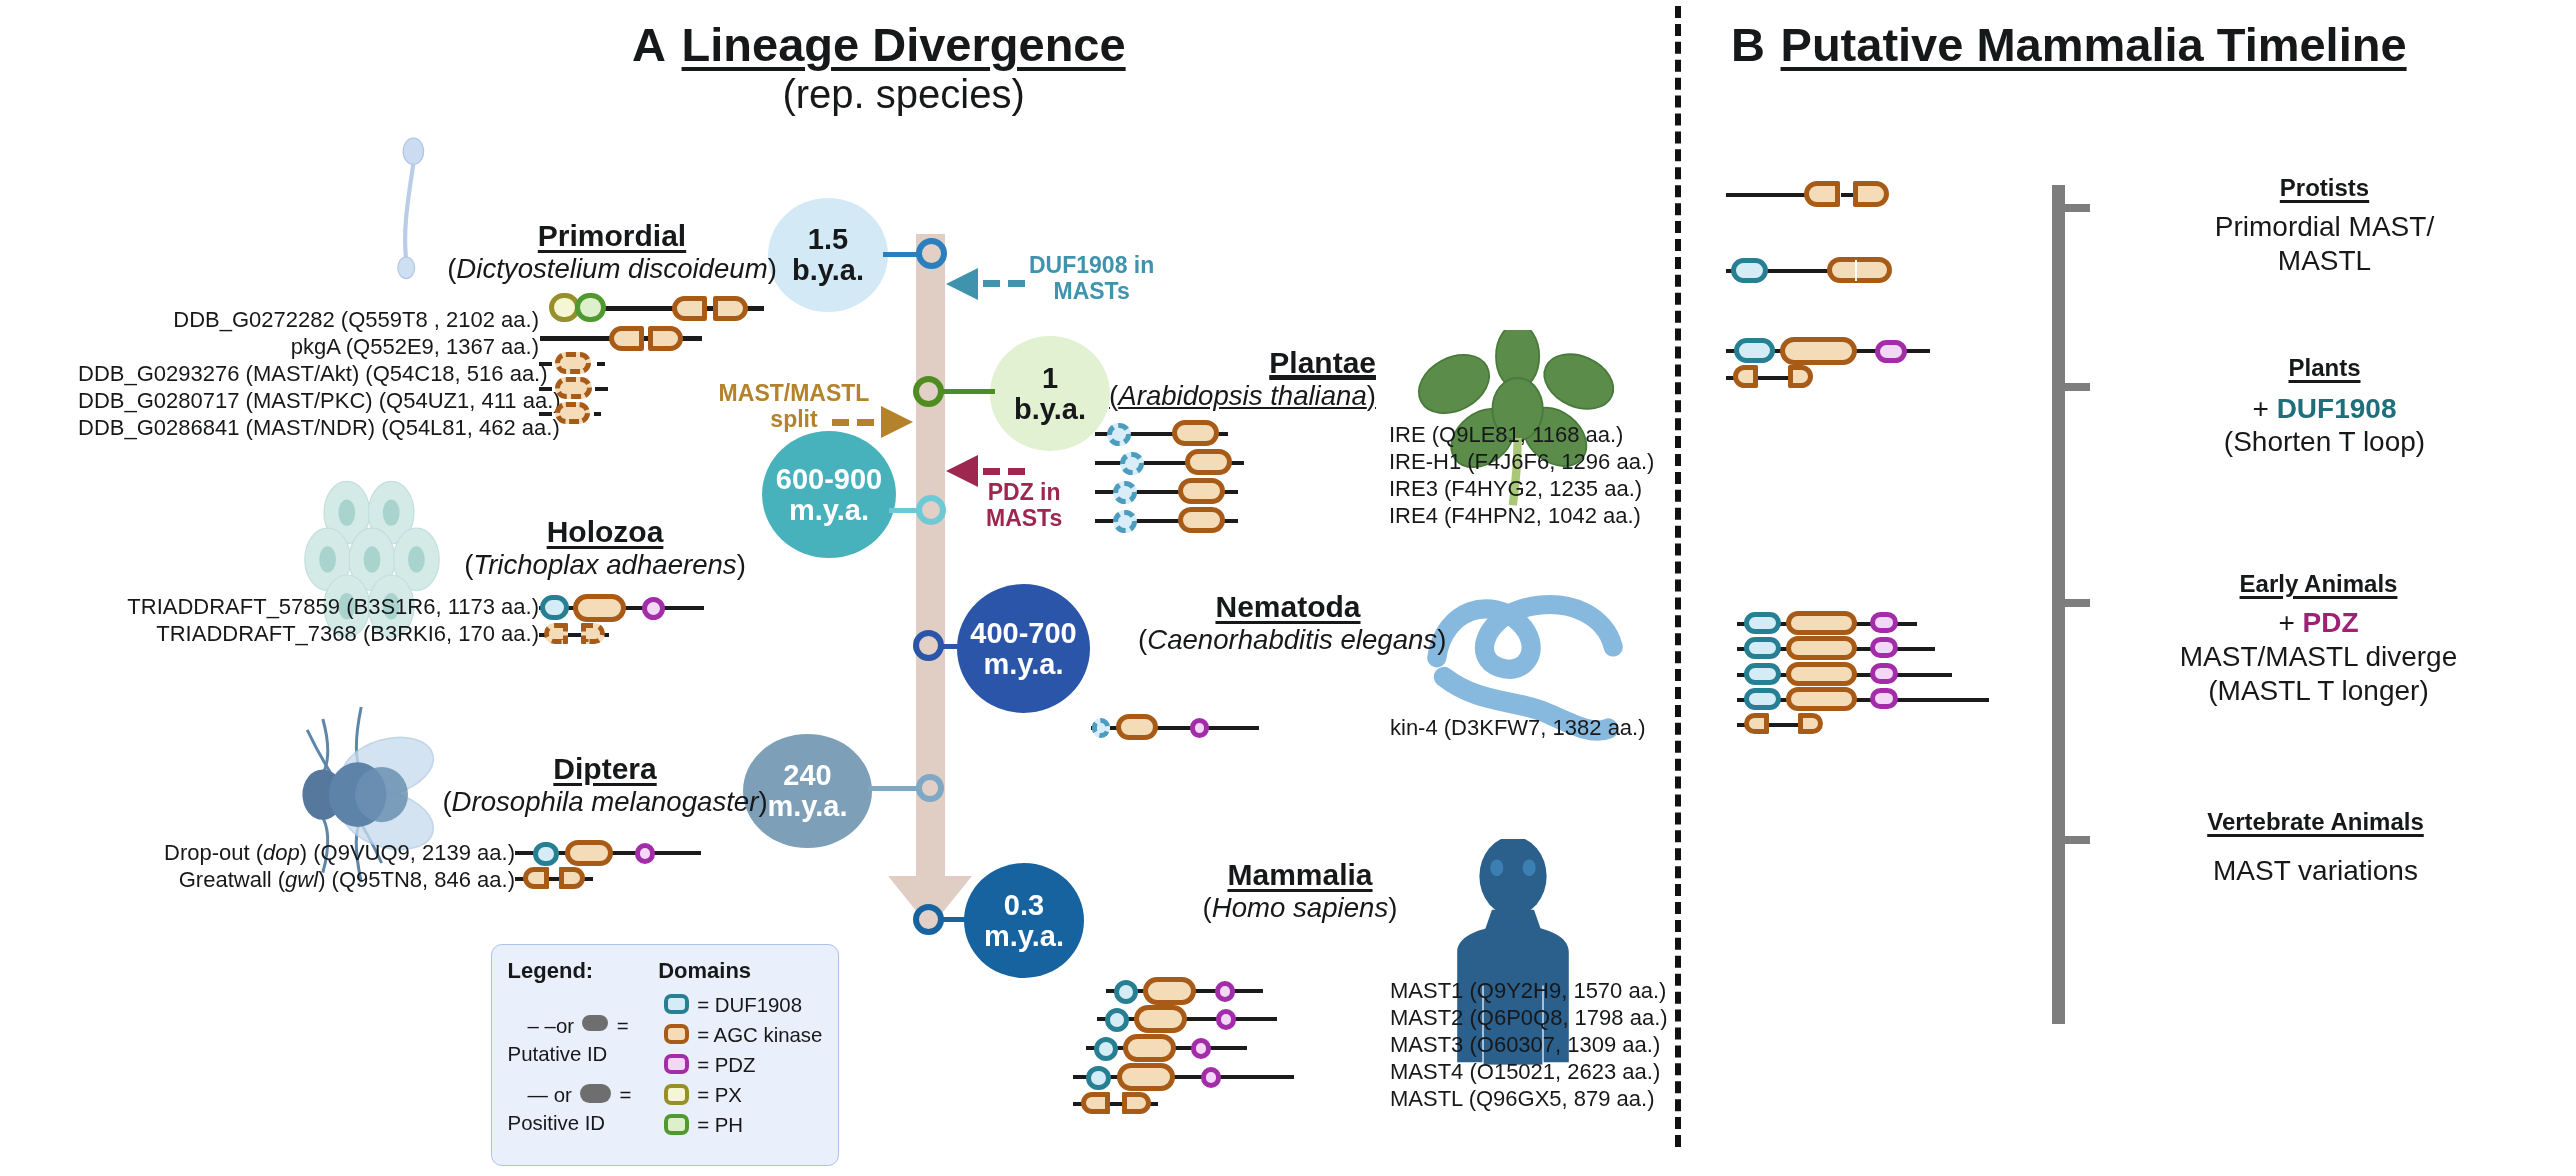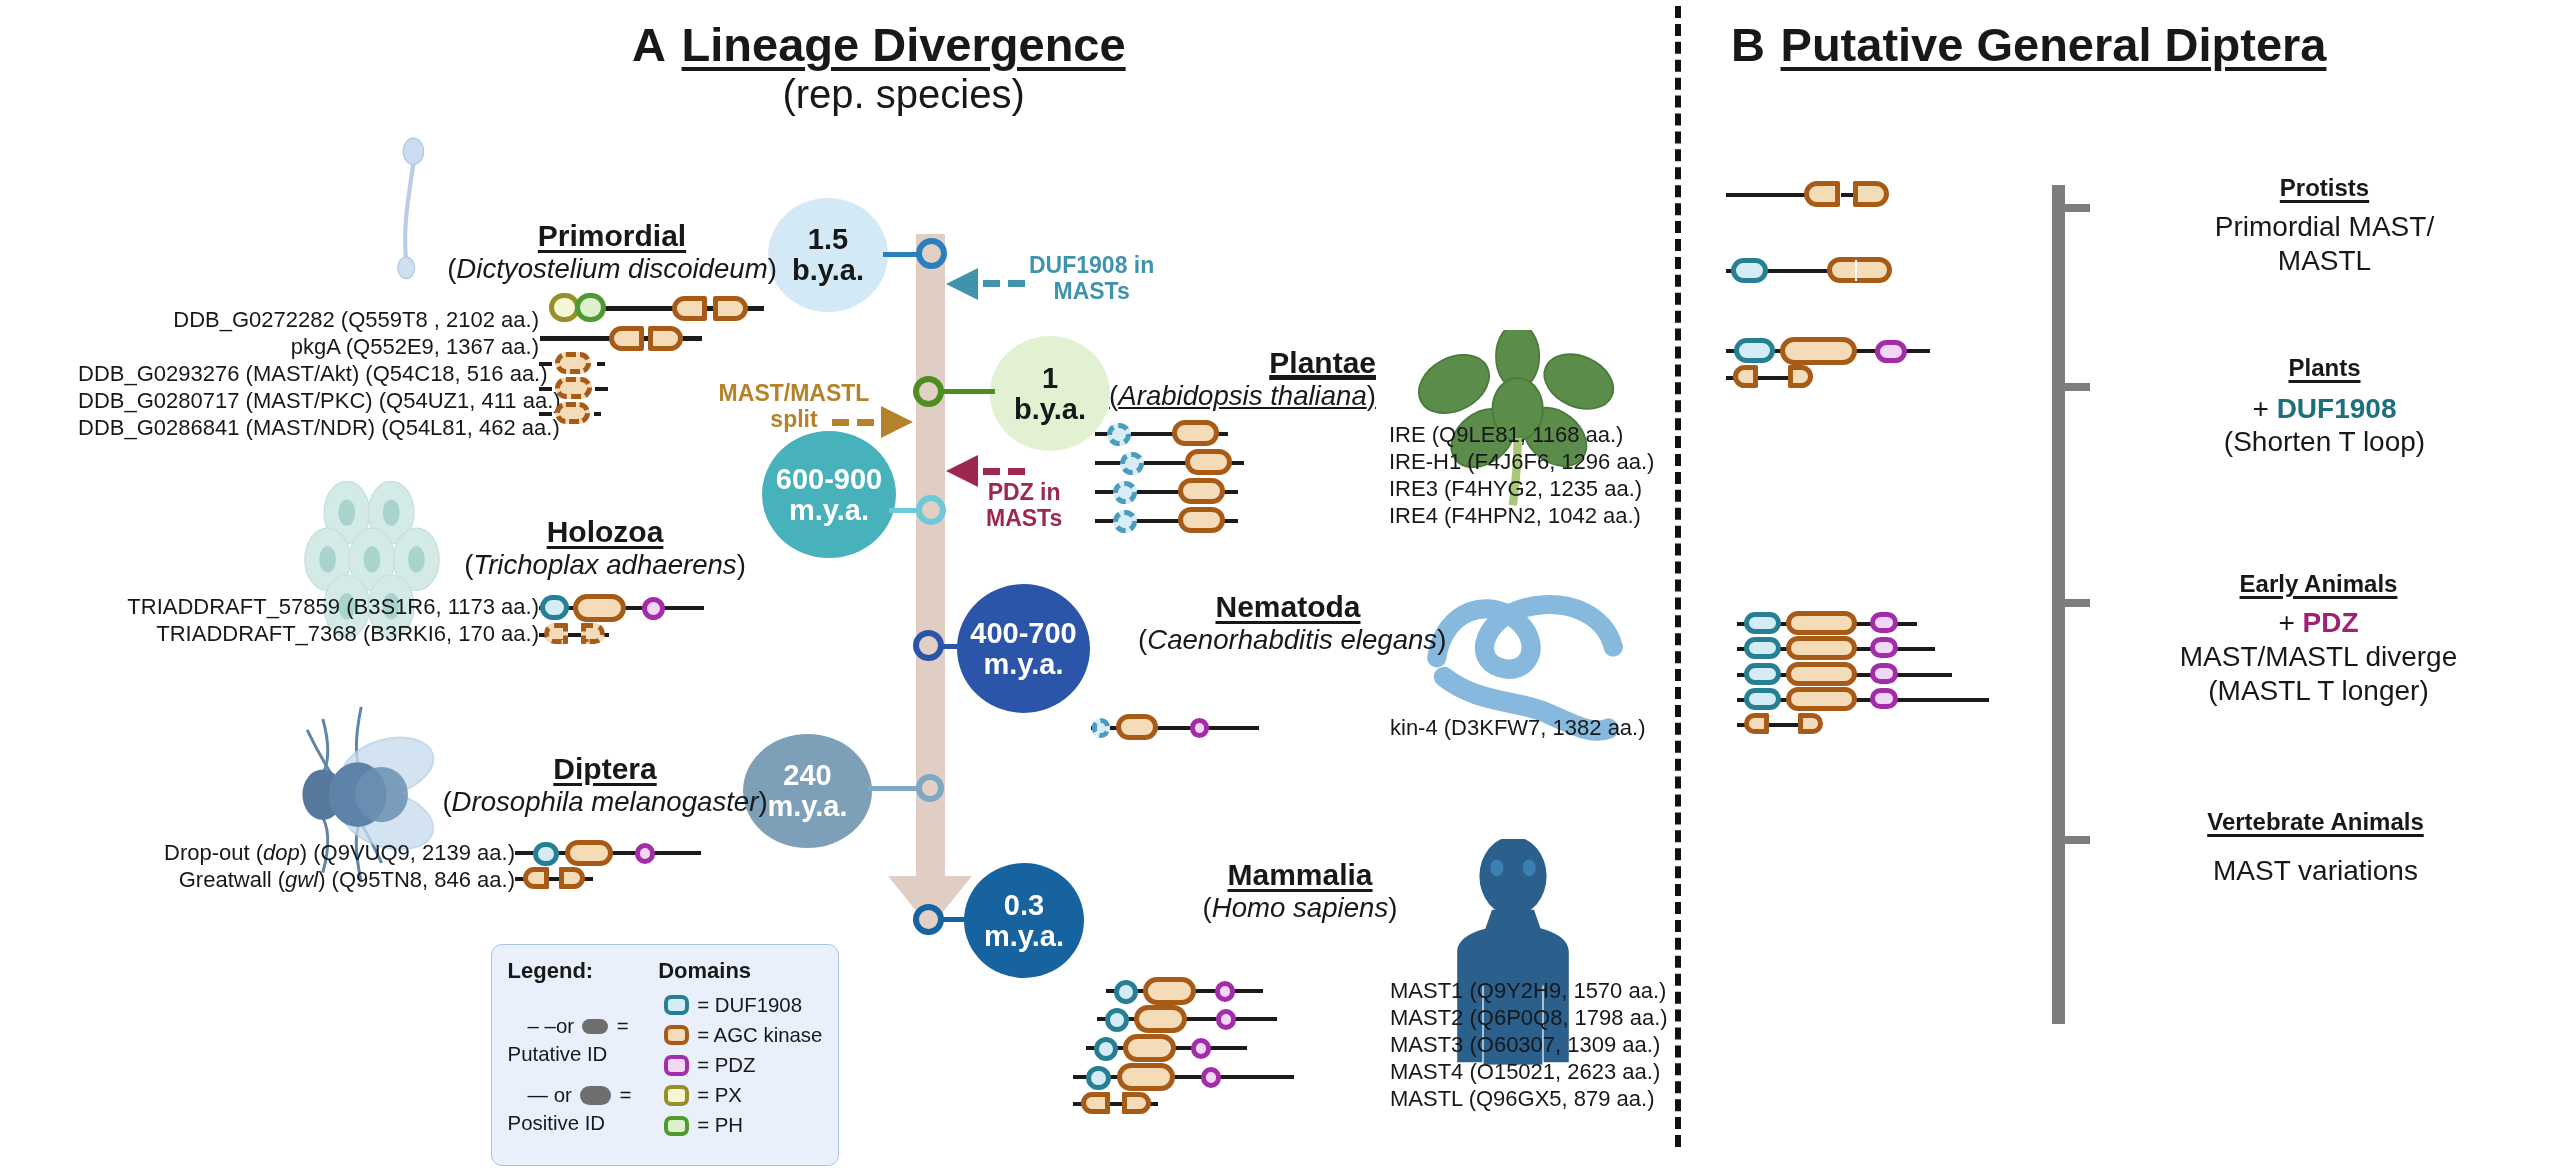--- a/index.html
+++ b/index.html
@@ -65,21 +65,21 @@
   .dash-seg { height:6.6px; }
   .tri-left  { width:0;height:0;border-top:16px solid transparent;border-bottom:16px solid transparent; }
   .tri-right { width:0;height:0;border-top:16px solid transparent;border-bottom:16px solid transparent; }
 
   
   .legend-box {
     background:#e9f0fb; border:1.8px solid #a9c2e8; border-radius:10.8px;
   }
   .legend-h  { font-size:22px; font-weight:bold; }
   .legend-t  { font-size:20.4px; }
-  .legend-row{ display:flex; align-items:center; gap:8.4px; font-size:20.4px; white-space:nowrap;padding-left:20px; }
+  .legend-row{ display:flex; gap:8.4px; font-size:20.4px; white-space:nowrap;padding-left:20px; }
 
   
   .dom-row { position:absolute; }
   .bb { position:absolute; background:#1b1b1b; height:4.2px; }            
 
   .dm { position:absolute; border-radius:599px; }
   .dm.duf  { background:#d4ecf5; border:5.4px solid #267f93; }
   .dm.agc  { background:#f4dcb9; border:5.4px solid #a75b17; }
   .dm.pdz  { background:#f2d8f6; border:5.4px solid #a32ca8; }
   .dm.px   { background:#f4f6d4; border:5.4px solid #97902a; }
@@ -107,21 +107,21 @@
 <div class="abs" style="left:632px; top:17px; display:flex; align-items:flex-start; gap:15.6px;">
   <span class="panel-letter">A</span>
   <div style="display:flex; flex-direction:column; align-items:center;">
     <span class="panel-title">Lineage Divergence</span>
     <span class="panel-sub">(rep. species)</span>
   </div>
 </div>
 
 <div class="abs" style="left:1731px; top:17px; display:flex; align-items:flex-start; gap:15.6px;">
   <span class="panel-letter">B</span>
-  <span class="panel-title">Putative General Diptera</span>
+  <span class="panel-title">Putative Mammalia Timeline</span>
 </div>
 
 <div class="abs vdash" style="left:1675px; top:6px;"></div>
 
 <div class="abs spine" style="left:916px; top:234px; width:29px; height:644px;"></div>
 <div class="abs spine-head" style="left:888px; top:876px;"></div>
 
 <div class="abs bubble" style="left:768px; top:198px; width:120px; height:114px; background:#d3eaf6; color:#17181a; font-size:29px;">
   <span>1.5</span>
   <span>b.y.a.</span>

